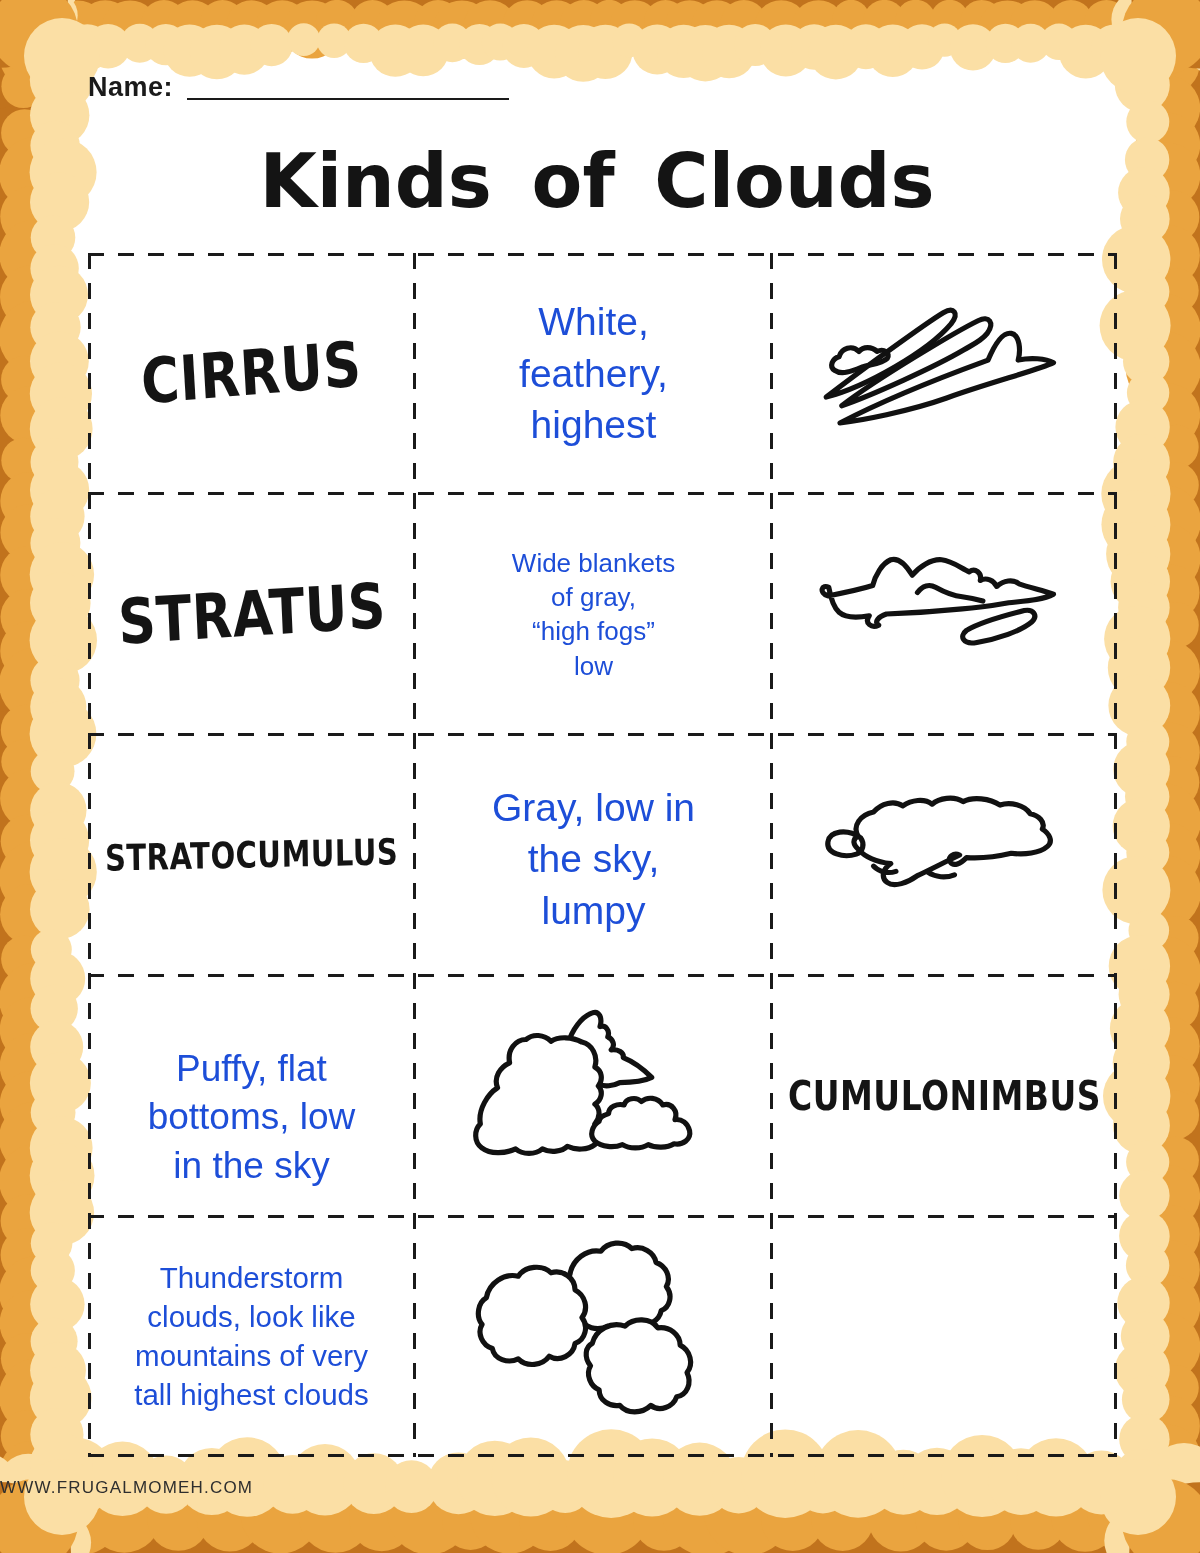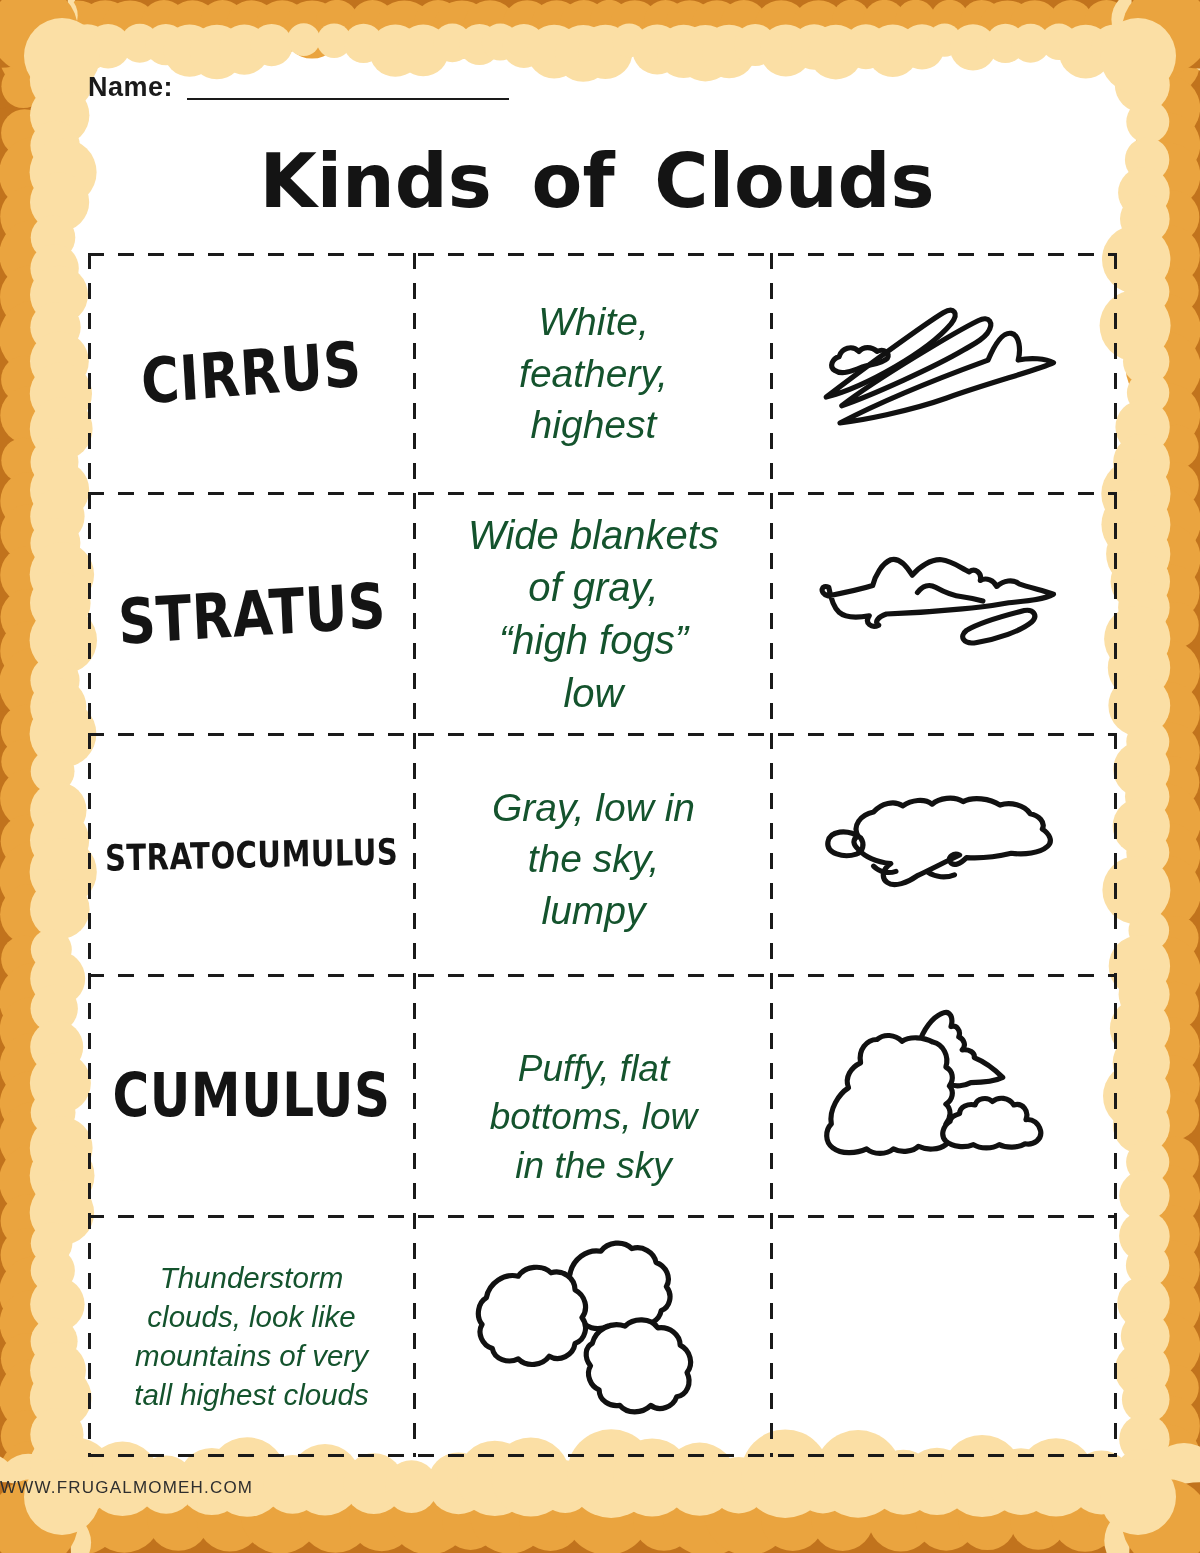--- a/index.html
+++ b/index.html
@@ -42,23 +42,23 @@
   .cloud-name{
     font-family:"DejaVu Sans", sans-serif;font-weight:bold;color:#141414;
     display:inline-block;letter-spacing:0.5px;
   }
   .cn-0{font-size:52px;transform:scaleY(1.2) rotate(-4deg);}
   .cn-1{font-size:52px;transform:scaleY(1.2) rotate(-3deg);}
   .cn-2{font-size:29px;transform:scaleY(1.25) rotate(-1deg);}
   .cn-3{font-size:50px;transform:scaleY(1.2);}
   .cn-4{font-size:33px;transform:scaleY(1.25);}
 
-  .desc{white-space:pre-line;line-height:1.32;color:#14532d;font-style:italic;}
+  .desc{white-space:pre-line;line-height:1.32;color:#1d4ed8;}
   .d-0{font-size:39px;}
-  .d-1{font-size:40px;}
+  .d-1{font-size:26px;}
   .d-2{font-size:39px;margin-top:8px;}
   .d-3{font-size:37px;margin-top:44px;}
   .d-4{font-size:29.5px;}
 
   .cloud-art{display:block;}
 
   .footer{
     position:absolute;left:0;right:0;top:1478px;
     font-size:17px;letter-spacing:1.2px;color:#2e2e2e;
   }
@@ -593,35 +593,35 @@
         <div class="cell">
           <svg class="cloud-art" width="310" height="200" viewBox="0 0 360 230" fill="none" stroke="#111" stroke-width="6" stroke-linecap="round" stroke-linejoin="round">
             <path d="M82,95 C66,84 46,87 44,100 C42,113 62,119 77,114 C85,111 87,102 82,95 Z"></path>
             <path d="M79,93 C72,81 82,68 97,65 C106,55 121,51 131,58 C141,51 156,49 165,56 C173,49 190,46 201,53 C212,47 232,49 244,57 C256,53 272,57 279,67 C289,69 297,77 293,85 C301,90 306,99 299,105 C290,113 272,115 257,113 C240,117 220,119 205,118 C198,125 190,129 186,123 C183,117 190,112 197,115 C180,123 161,133 148,139 C137,147 121,153 113,147 C105,141 108,131 117,125 C101,123 87,117 80,109 C73,103 72,97 79,93 Z"></path>
             <path d="M97,128 C104,135 114,137 123,134"></path>
             <path d="M160,135 C169,141 181,142 191,138"></path>
           </svg>
         </div>
 
         <div class="cell">
-          <span class="cloud-name cn-3">CUMULUS</span>
-        </div>
-        <div class="cell">
           <span class="desc d-3">Puffy, flat
 bottoms, low
 in the sky</span>
         </div>
         <div class="cell">
           <svg class="cloud-art" width="310" height="215" viewBox="0 0 360 240" fill="#fff" stroke="#111" stroke-width="6" stroke-linecap="round" stroke-linejoin="round">
             <path d="M150,60 C154,44 166,28 178,24 C186,21 190,30 187,40 C193,38 199,44 196,52 C202,54 205,62 200,67 C208,66 215,70 214,76 C224,80 238,90 247,99 C237,104 222,105 210,105 C202,109 192,110 186,107 C178,112 168,111 163,104 C156,94 151,76 150,60 Z"></path>
             <path d="M101,55 C89,55 79,67 82,82 C71,87 63,99 68,111 C57,118 45,136 48,153 C41,160 40,174 50,181 C60,189 78,187 89,182 C97,189 112,189 120,182 C130,187 143,185 149,179 C159,184 173,183 181,177 C189,171 188,160 181,153 C187,146 188,136 181,130 C189,125 191,115 185,109 C191,101 189,91 181,87 C185,74 178,61 166,58 C155,52 139,51 130,57 C122,49 109,48 101,55 Z"></path>
             <path d="M186,150 C178,155 174,166 181,173 C189,180 203,181 213,177 C221,182 235,182 243,177 C251,181 265,181 273,176 C283,178 293,171 291,161 C289,152 282,147 274,148 C278,138 270,128 260,131 C254,122 242,121 235,127 C229,121 217,123 215,131 C207,129 197,133 197,141 C191,143 186,145 186,150 Z"></path>
           </svg>
         </div>
 
+        <div class="cell">
+          <span class="cloud-name cn-4">CUMULONIMBUS</span>
+        </div>
         <div class="cell">
           <span class="desc d-4">Thunderstorm
 clouds, look like
 mountains of very
 tall  highest clouds</span>
         </div>
         <div class="cell">
           <svg class="cloud-art" width="310" height="225" viewBox="0 0 360 260" fill="#fff" stroke="#111" stroke-width="6" stroke-linecap="round" stroke-linejoin="round">
             <path d="M152,58 C155,40 172,28 188,31 C196,20 214,18 224,28 C236,24 250,32 252,44 C264,48 270,62 264,72 C272,82 268,96 258,100 C256,112 242,120 230,114 C222,124 206,126 196,118 C184,124 168,120 164,108 C152,106 144,94 148,84 C140,74 142,62 152,58 Z"></path>
             <path d="M55,85 C58,68 76,56 92,60 C100,48 120,46 130,56 C144,52 158,62 158,76 C170,82 174,98 166,108 C174,118 170,134 158,138 C156,152 140,160 128,153 C120,164 102,166 92,156 C80,162 64,156 62,144 C50,140 44,126 50,116 C42,106 46,90 55,85 Z"></path>

